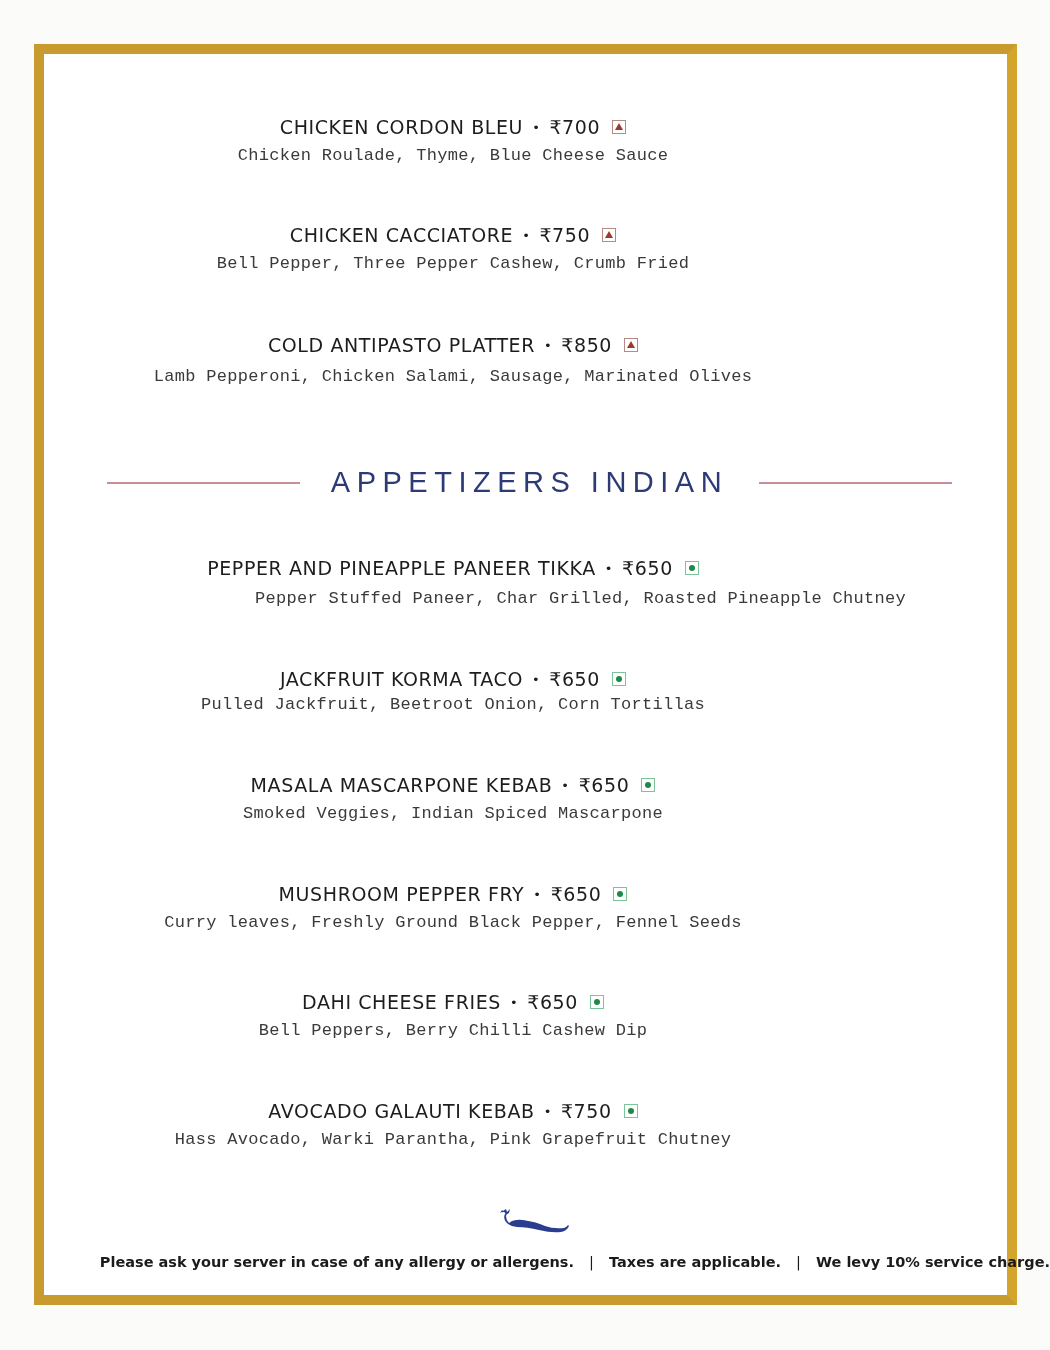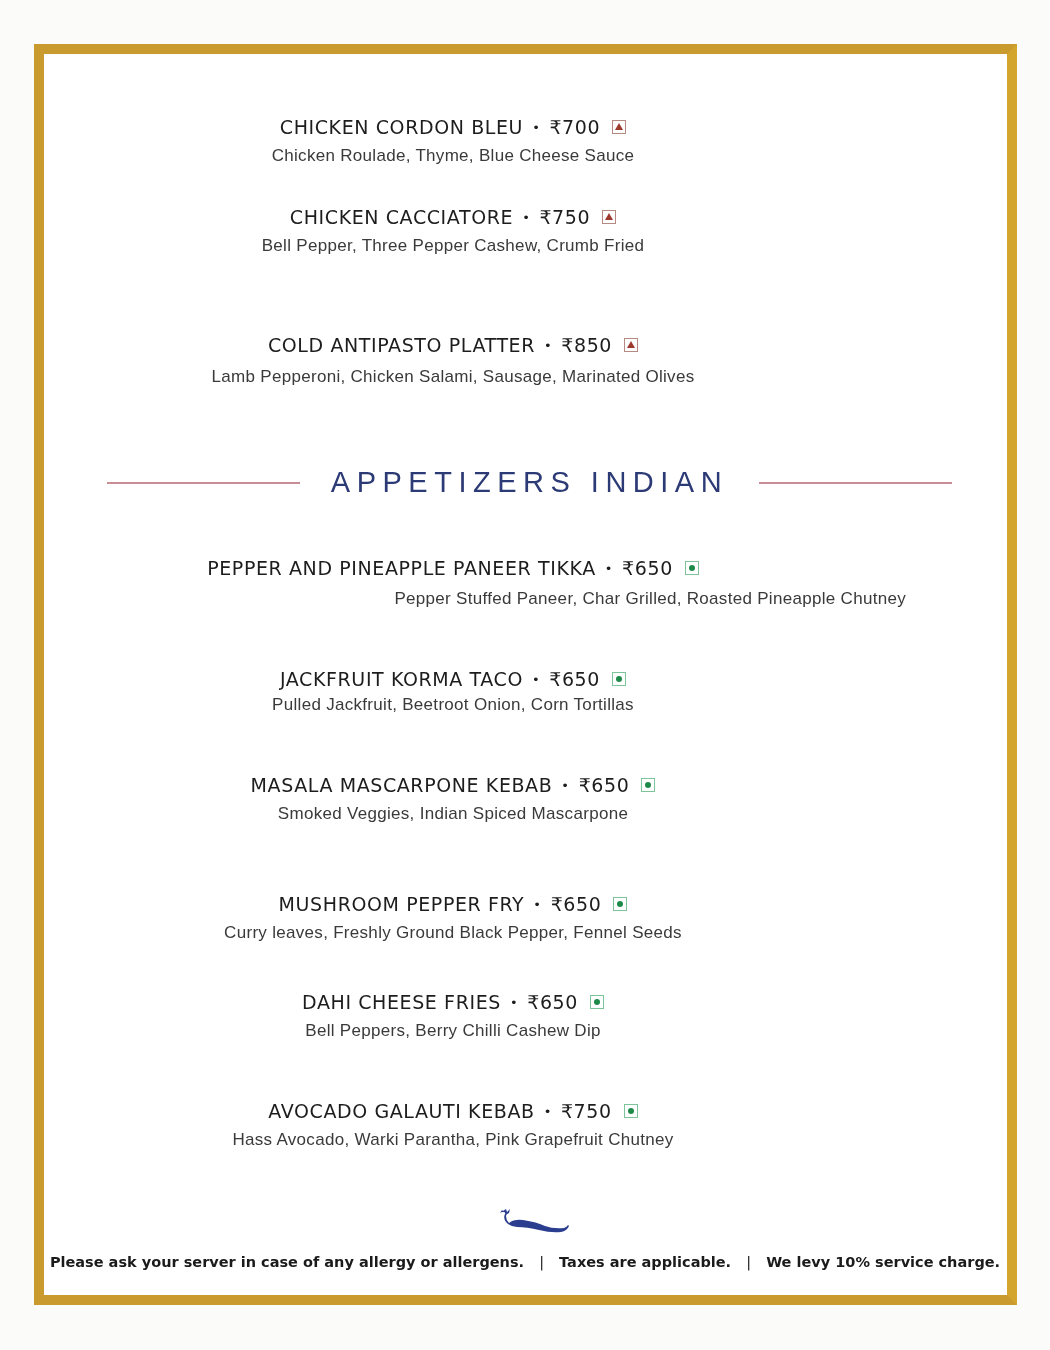--- a/index.html
+++ b/index.html
@@ -53,21 +53,21 @@
     .badge.veg { border: 1px solid #7cc59a; }
     .badge.veg::after {
       content: "";
       position: absolute;
       left: 3px; top: 3px;
       width: 6px; height: 6px;
       border-radius: 50%;
       background: #1e8a4a;
     }
     .item-desc {
-      font-family: Liberation Sans, sans-serif;
+      font-family: Liberation Mono, monospace;
       font-weight: 300;
       font-size: 17px;
       color: #3a3a3a;
       letter-spacing: 0.3px;
       white-space: nowrap;
       margin-top: 7px;
     }
     .section-heading {
       position: absolute;
       left: 107px; width: 845px;
@@ -86,21 +86,21 @@
       white-space: nowrap;
     }
     .logo {
       position: absolute;
       left: 495px; top: 1207px;
       width: 75px; height: 36px;
     }
     .footer {
       position: absolute;
       left: 0; width: 1050px; top: 1254px;
-      text-align: center;
+      text-align: right;
       font-family: "DejaVu Sans", sans-serif;
       font-size: 14.5px;
       font-weight: bold;
       color: #1b1b1b;
       white-space: nowrap;
     }
     .footer .sep { margin: 0 10px; font-weight: normal; }
   </style>
 </head>
 <body>
@@ -110,21 +110,21 @@
 <div class="item" style="top:115px;">
   <div class="item-title">
     <span>CHICKEN CORDON BLEU</span>
     <span class="dot">•</span>
     <span>₹700</span>
     <span class="badge nonveg"></span>
   </div>
   <div class="item-desc">Chicken Roulade, Thyme, Blue Cheese Sauce</div>
 </div>
 
-<div class="item" style="top:205px;">
+<div class="item" style="top:223px;">
   <div class="item-title">
     <span>CHICKEN CACCIATORE</span>
     <span class="dot">•</span>
     <span>₹750</span>
     <span class="badge nonveg"></span>
   </div>
   <div class="item-desc">Bell Pepper, Three Pepper Cashew, Crumb Fried</div>
 </div>
 
 <div class="item" style="top:333px;">
@@ -166,21 +166,21 @@
 <div class="item" style="top:773px;">
   <div class="item-title">
     <span>MASALA MASCARPONE KEBAB</span>
     <span class="dot">•</span>
     <span>₹650</span>
     <span class="badge veg"></span>
   </div>
   <div class="item-desc">Smoked Veggies, Indian Spiced Mascarpone</div>
 </div>
 
-<div class="item" style="top:882px;margin-top:10px;">
+<div class="item" style="top:882px;">
   <div class="item-title">
     <span>MUSHROOM PEPPER FRY</span>
     <span class="dot">•</span>
     <span>₹650</span>
     <span class="badge veg"></span>
   </div>
   <div class="item-desc">Curry leaves, Freshly Ground Black Pepper, Fennel Seeds</div>
 </div>
 
 <div class="item" style="top:990px;">

